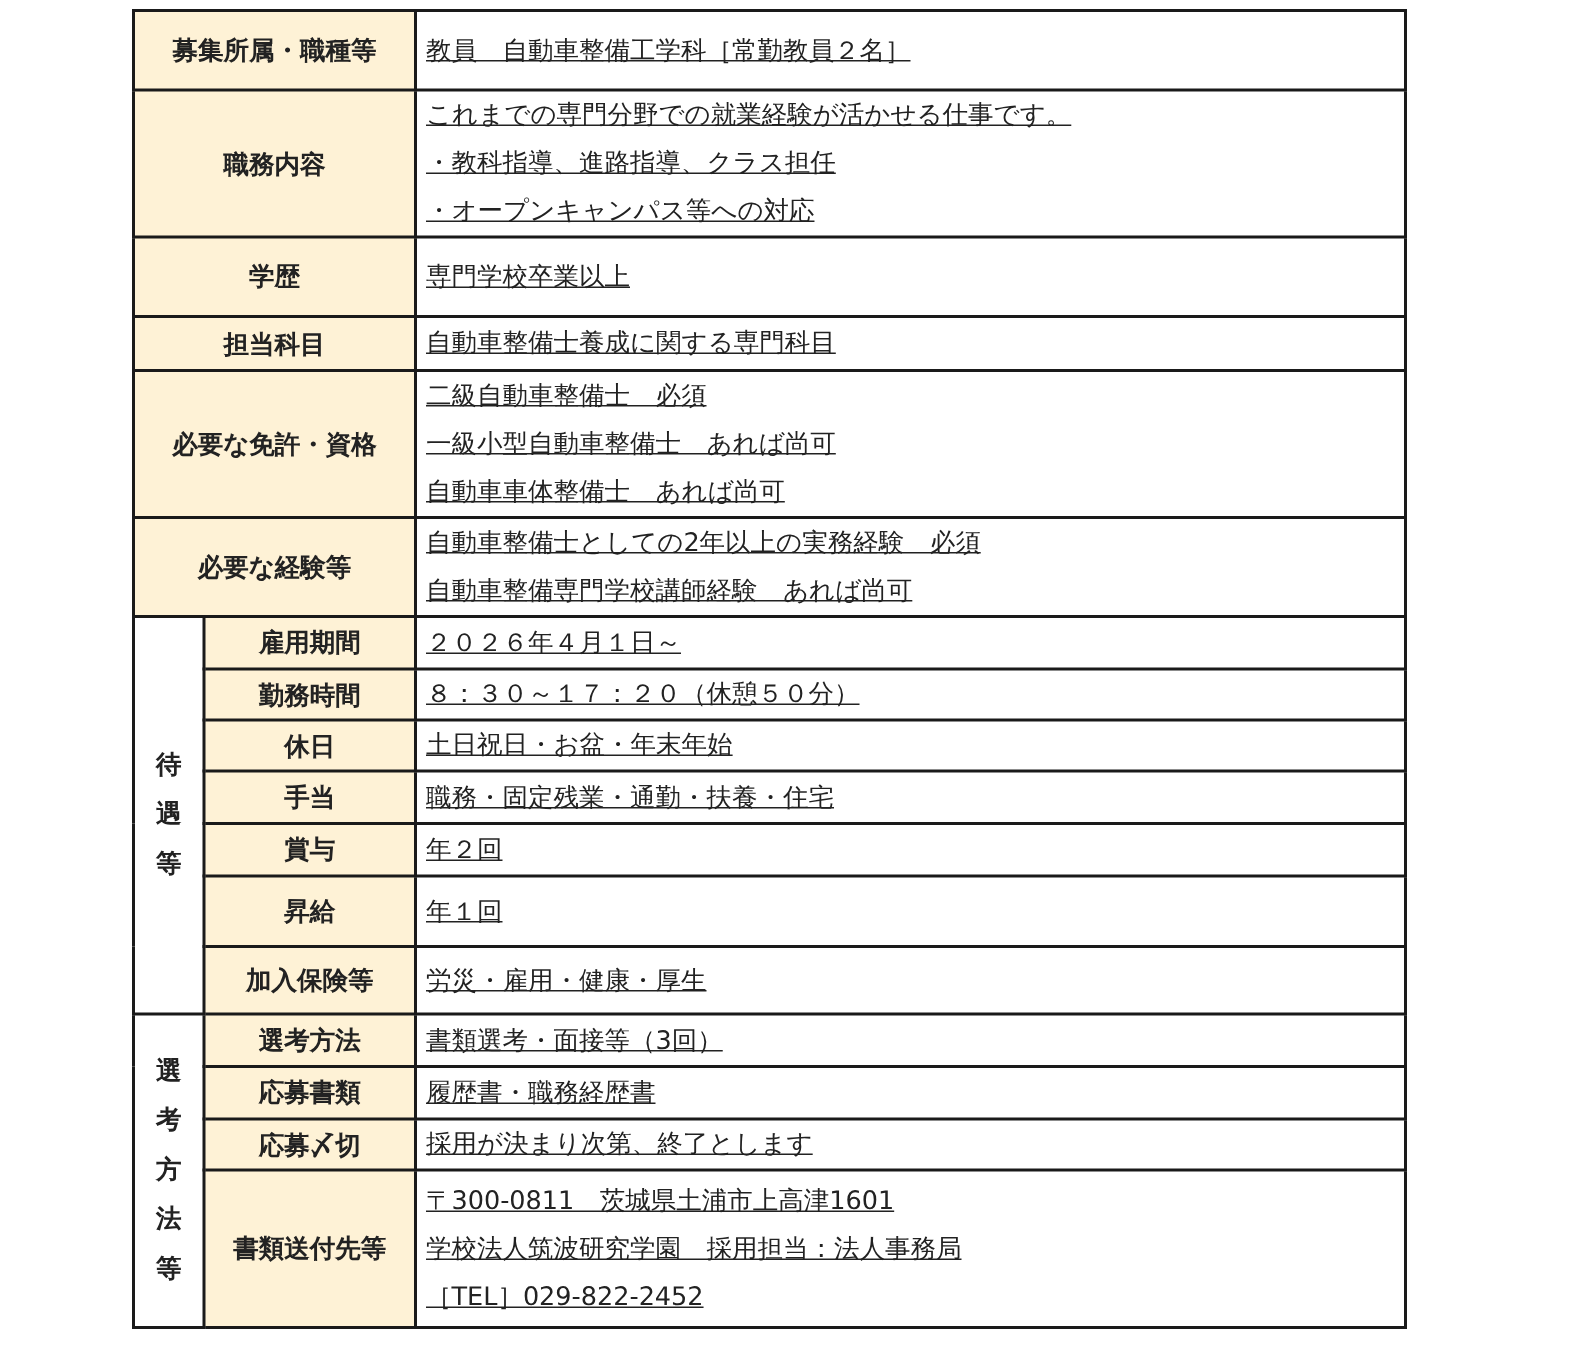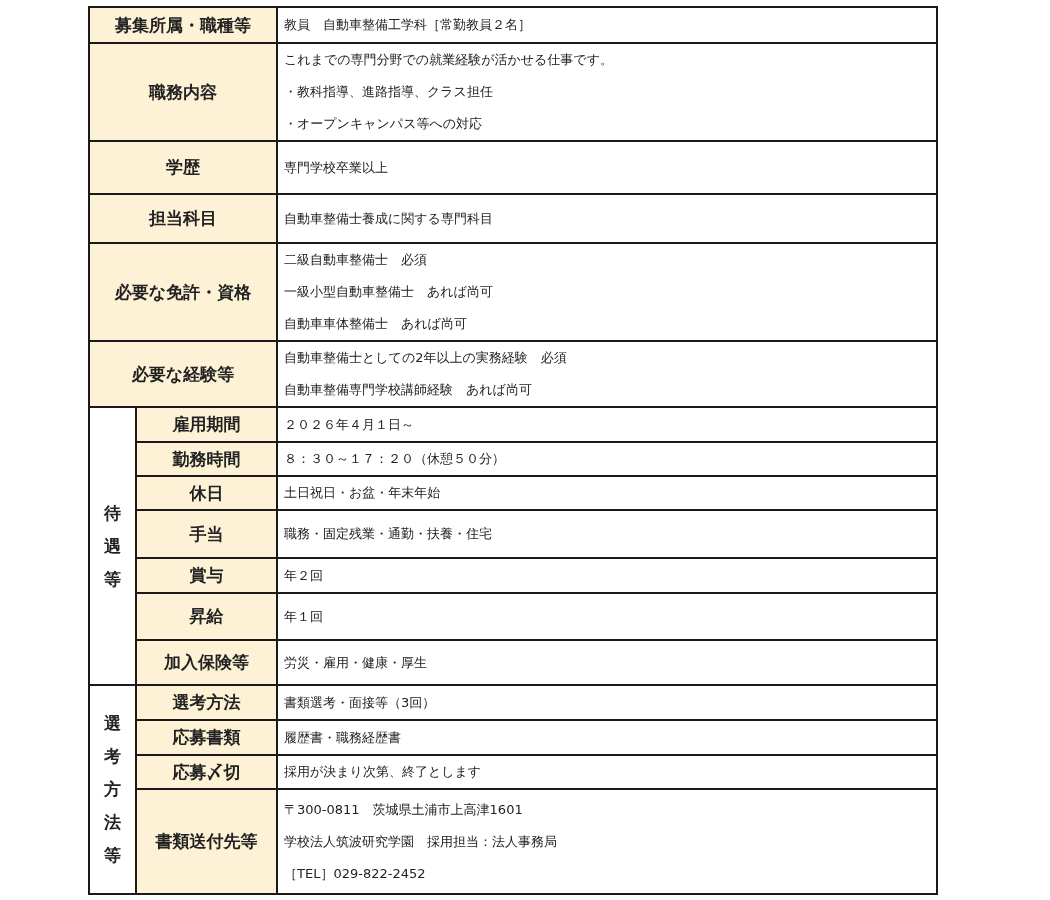--- a/index.html
+++ b/index.html
@@ -5,55 +5,55 @@
   html, body { margin: 0; padding: 0; background: #ffffff; }
   body { width: 1050px; height: 900px; position: relative; font-family: "DejaVu Sans", "Liberation Sans", sans-serif; color: #222; }
   table.job {
     position: absolute; left: 88px; top: 6px;
     width: 848px; border-collapse: collapse;
     table-layout: fixed;
   }
   table.job td { border: 2px solid #1a1a1a; padding: 0; vertical-align: middle; }
   td.hdr { background: #fef2d6; font-weight: bold; font-size: 17px; text-align: center; }
   td.grp { background: #ffffff; font-weight: bold; font-size: 17px; text-align: center; line-height: 33px; }
-  td.val { background: #ffffff; font-size: 13px; padding-left: 6px !important; line-height: 32px; }
+  td.val { background: #ffffff; font-size: 17px; padding-left: 6px !important; line-height: 32px; text-decoration: underline; }
   .grp-txt { display: inline-block; width: 1em; word-break: break-all; }
   .line { display: block; white-space: nowrap; }
 </style>
 </head>
 <body>
 
 <table class="job">
   <colgroup>
       <col style="width:47px">
       <col style="width:141px">
       <col style="width:660px">
     </colgroup>
   <tbody>
-    <tr style="height:36px">
+    <tr style="height:53px">
       <td class="hdr" colspan="2">募集所属・職種等</td>
       <td class="val">
           <span class="line">教員　自動車整備工学科［常勤教員２名］</span>
         </td>
     </tr>
     <tr style="height:98px">
       <td class="hdr" colspan="2">職務内容</td>
       <td class="val">
         <span class="line">これまでの専門分野での就業経験が活かせる仕事です。</span>
         <span class="line">・教科指導、進路指導、クラス担任</span>
         <span class="line">・オープンキャンパス等への対応</span>
       </td>
     </tr>
     <tr style="height:53px">
       <td class="hdr" colspan="2">学歴</td>
       <td class="val">
           <span class="line">専門学校卒業以上</span>
         </td>
     </tr>
-    <tr style="height:49px">
+    <tr style="height:36px">
       <td class="hdr" colspan="2">担当科目</td>
       <td class="val">
           <span class="line">自動車整備士養成に関する専門科目</span>
         </td>
     </tr>
     <tr style="height:98px">
       <td class="hdr" colspan="2">必要な免許・資格</td>
       <td class="val">
         <span class="line">二級自動車整備士　必須</span>
         <span class="line">一級小型自動車整備士　あれば尚可</span>
@@ -80,21 +80,21 @@
       <td class="val">
           <span class="line">８：３０～１７：２０（休憩５０分）</span>
         </td>
     </tr>
     <tr style="height:29px">
       <td class="hdr">休日</td>
       <td class="val">
           <span class="line">土日祝日・お盆・年末年始</span>
         </td>
     </tr>
-    <tr style="height:48px">
+    <tr style="height:35px">
       <td class="hdr">手当</td>
       <td class="val">
           <span class="line">職務・固定残業・通勤・扶養・住宅</span>
         </td>
     </tr>
     <tr style="height:35px">
       <td class="hdr">賞与</td>
       <td class="val">
           <span class="line">年２回</span>
         </td>

